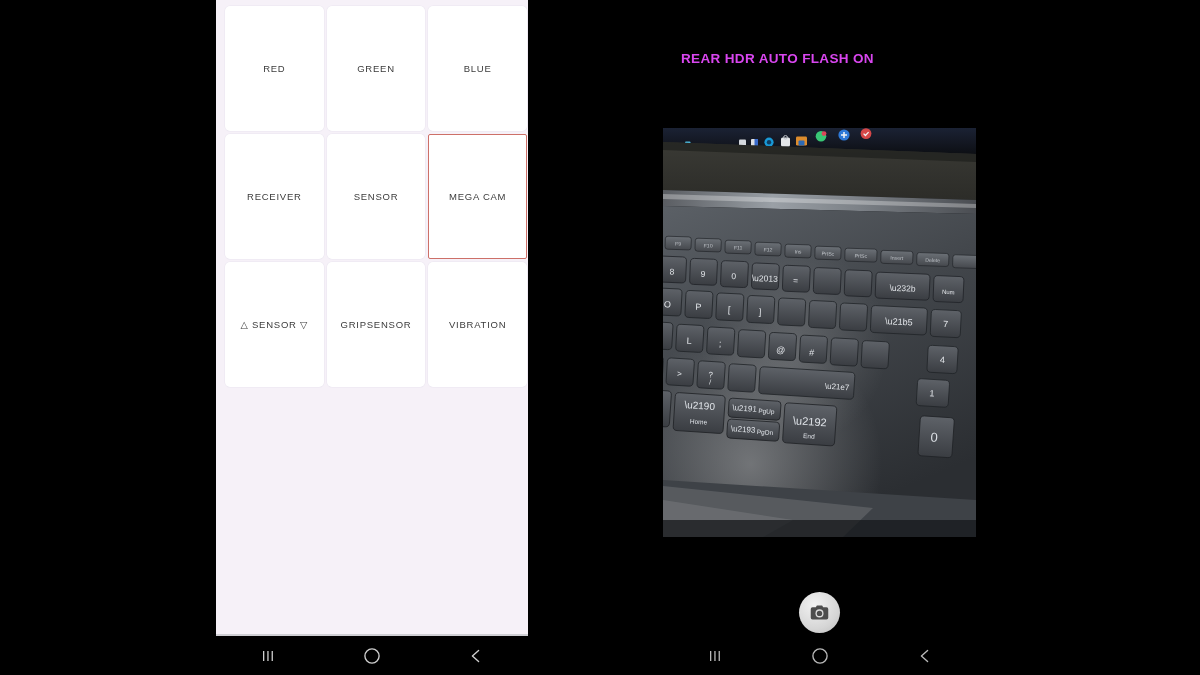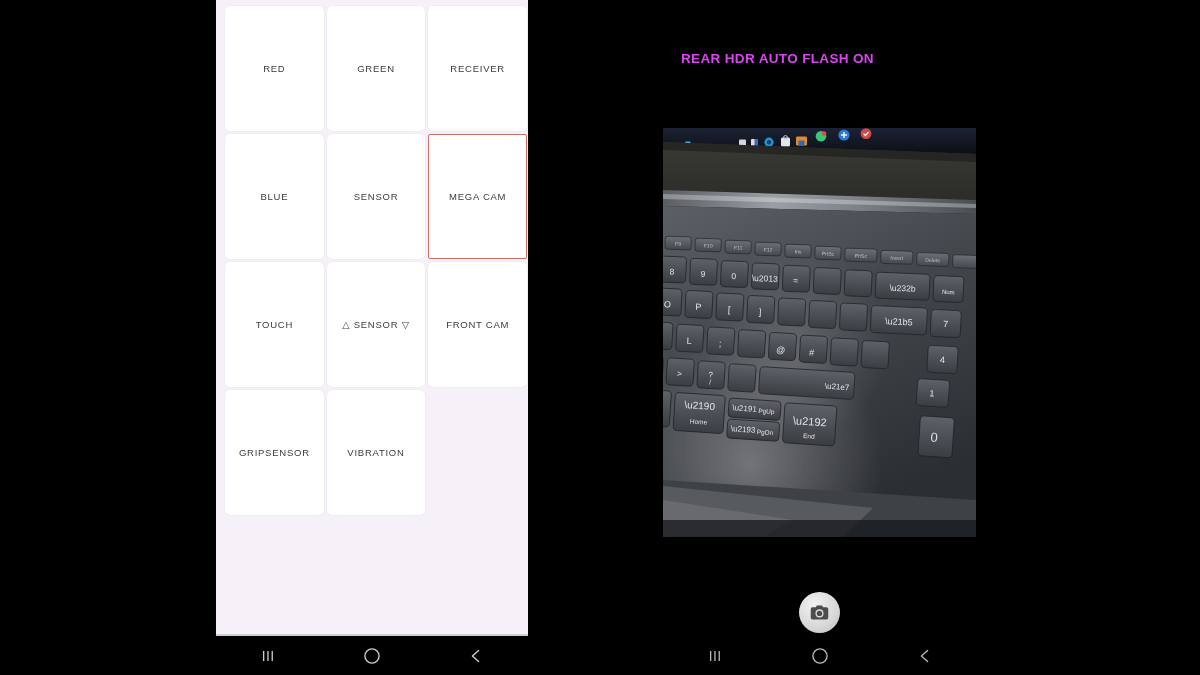--- a/index.html
+++ b/index.html
@@ -96,39 +96,33 @@
   <div class="left-panel">
     <div class="grid-wrap">
       <div class="grid" id="test-grid">
           <div class="cell">
             <span>RED</span>
           </div>
           <div class="cell">
             <span>GREEN</span>
           </div>
           <div class="cell">
+            <span>BLUE</span>
+          </div>
+          <div class="cell">
             <span>RECEIVER</span>
-          </div>
-          <div class="cell">
-            <span>BLUE</span>
           </div>
           <div class="cell">
             <span>SENSOR</span>
           </div>
           <div class="cell selected">
             <span>MEGA CAM</span>
           </div>
           <div class="cell">
-            <span>TOUCH</span>
-          </div>
-          <div class="cell">
             <span>△ SENSOR ▽</span>
-          </div>
-          <div class="cell">
-            <span>FRONT CAM</span>
           </div>
           <div class="cell">
             <span>GRIPSENSOR</span>
           </div>
           <div class="cell">
             <span>VIBRATION</span>
           </div>
         </div>
     </div>
   </div>

